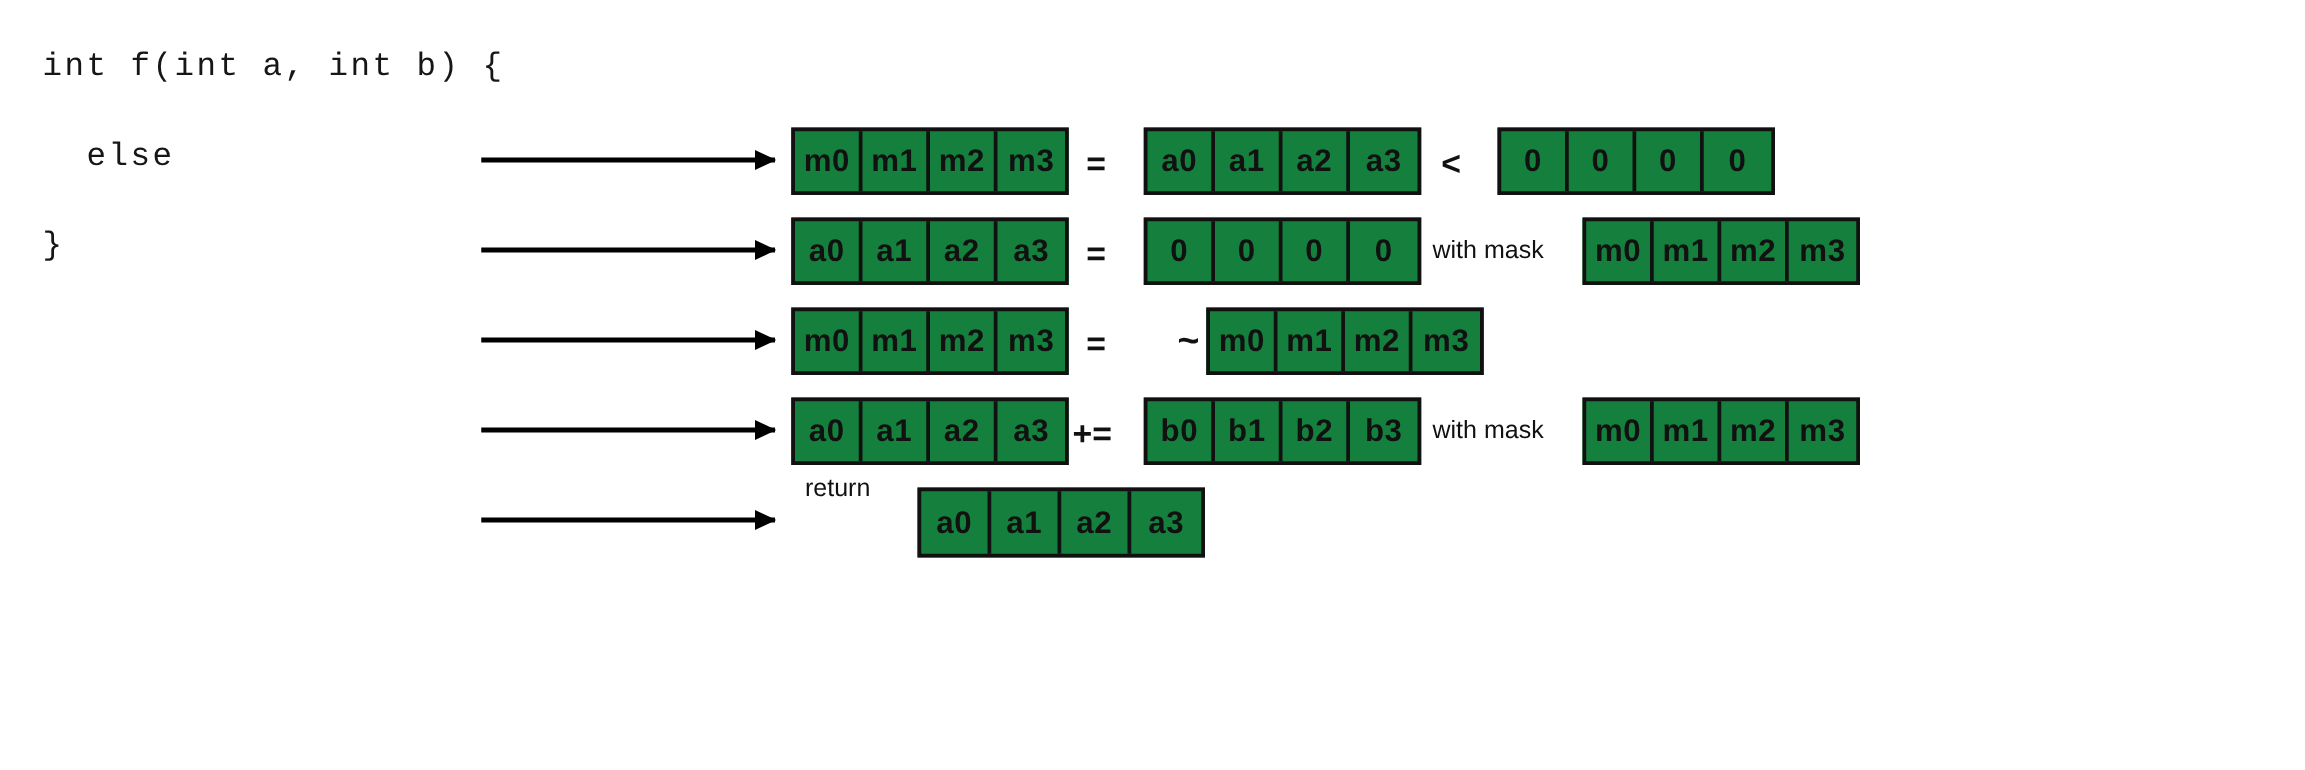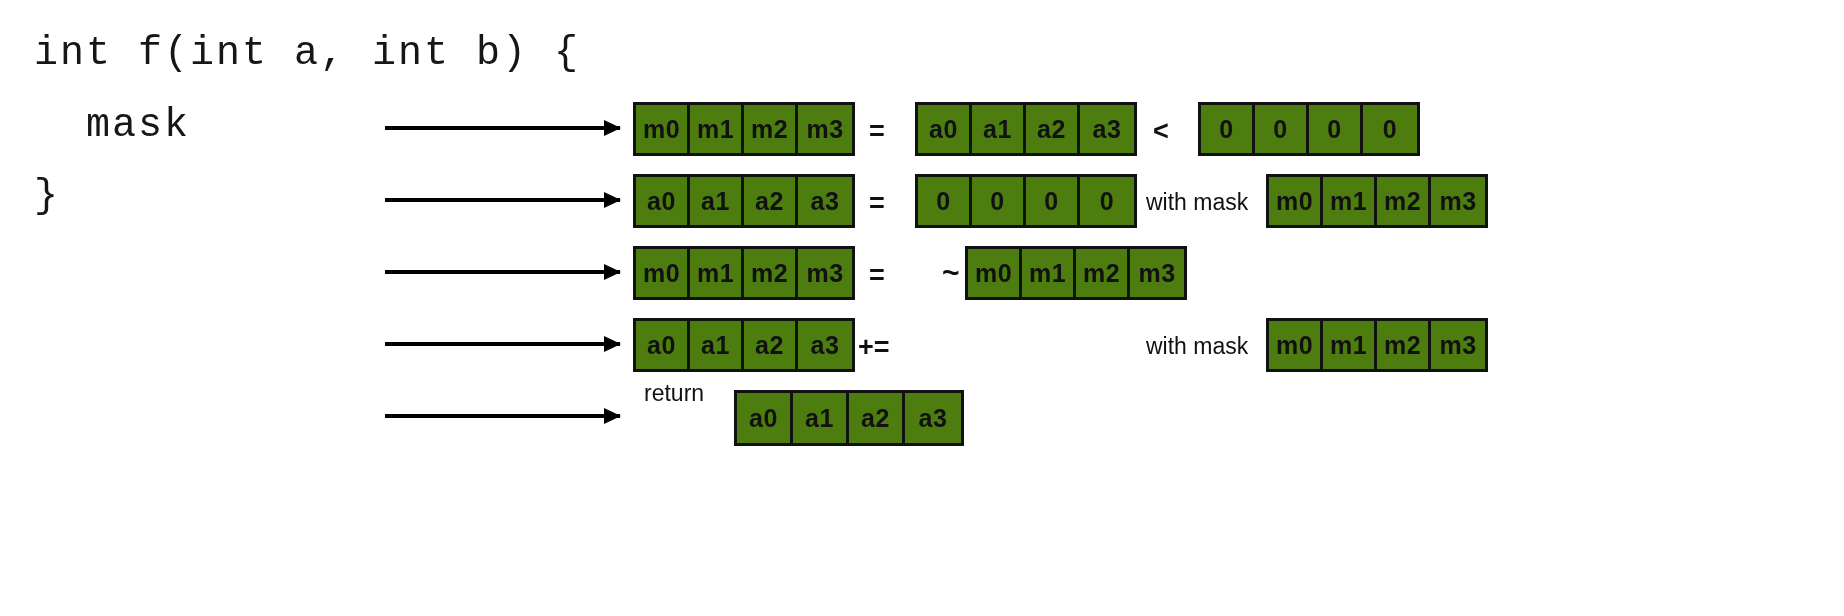--- a/index.html
+++ b/index.html
@@ -25,21 +25,21 @@
 
   
   .code-col {
     position: absolute;
     left: 34px;
     top: 18px;
     width: 580px;
   }
   .code-line {
     font-family: "Liberation Mono", "DejaVu Sans Mono", monospace;
-    font-size: 40px;
+    font-size: 26px;
     line-height: 71.5px;
     letter-spacing: 2.0px;
     color: #161616;
     white-space: pre;
   }
 
   
   .arrow {
     position: absolute;
     height: 16px;
@@ -61,21 +61,21 @@
     border-top: 8px solid transparent;
     border-bottom: 8px solid transparent;
     border-left: 17px solid #000;
   }
 
   
   .vecbox {
     position: absolute;
     display: flex;
     border: 3px solid #111;
-    background: #4d7c0f;
+    background: #15803d;
     box-sizing: content-box;
   }
   .cell {
     width: 54px;
     height: 48px;
     display: flex;
     align-items: center;
     justify-content: center;
     font-family: "Liberation Sans", sans-serif;
     font-size: 25px;
@@ -95,35 +95,35 @@
     position: absolute;
     font-family: "Liberation Sans", sans-serif;
     font-weight: 700;
     font-size: 27px;
     color: #111;
     white-space: nowrap;
   }
   .word {
     position: absolute;
     font-family: "Liberation Sans", sans-serif;
-    font-size: 23px;
+    font-size: 20px;
     font-weight: 500;
     color: #111;
     white-space: nowrap;
   }
   .tilde { font-size: 30px; font-weight: 700; }
 </style>
 </head>
 <body>
 
 <div id="canvas">
 
   <div class="code-col">
     <div class="code-line">int f(int a, int b) {</div>
-    <div class="code-line">  mask</div>
+    <div class="code-line">  else</div>
     <div class="code-line">}</div>
   </div>
 
   <div class="arrow" style="left:385px; top:120px; width:235px;">
     <div class="shaft"></div>
     <div class="head"></div>
   </div>
   <div class="arrow" style="left:385px; top:192px; width:235px;">
     <div class="shaft"></div>
     <div class="head"></div>
@@ -198,20 +198,26 @@
     <div class="cell">m3</div>
   </div>
 
   <div class="vecbox" style="left:633px; top:318px;">
     <div class="cell">a0</div>
     <div class="cell">a1</div>
     <div class="cell">a2</div>
     <div class="cell">a3</div>
   </div>
   <div class="op" style="left:858px; top:332px;">+=</div>
+  <div class="vecbox" style="left:915px; top:318px;">
+    <div class="cell">b0</div>
+    <div class="cell">b1</div>
+    <div class="cell">b2</div>
+    <div class="cell">b3</div>
+  </div>
   <div class="word" style="left:1146px; top:333px;">with mask</div>
   <div class="vecbox" style="left:1266px; top:318px;">
     <div class="cell">m0</div>
     <div class="cell">m1</div>
     <div class="cell">m2</div>
     <div class="cell">m3</div>
   </div>
 
   <div class="word" style="left:644px; top:380px;">return</div>
   <div class="vecbox wide" style="left:734px; top:390px;">

